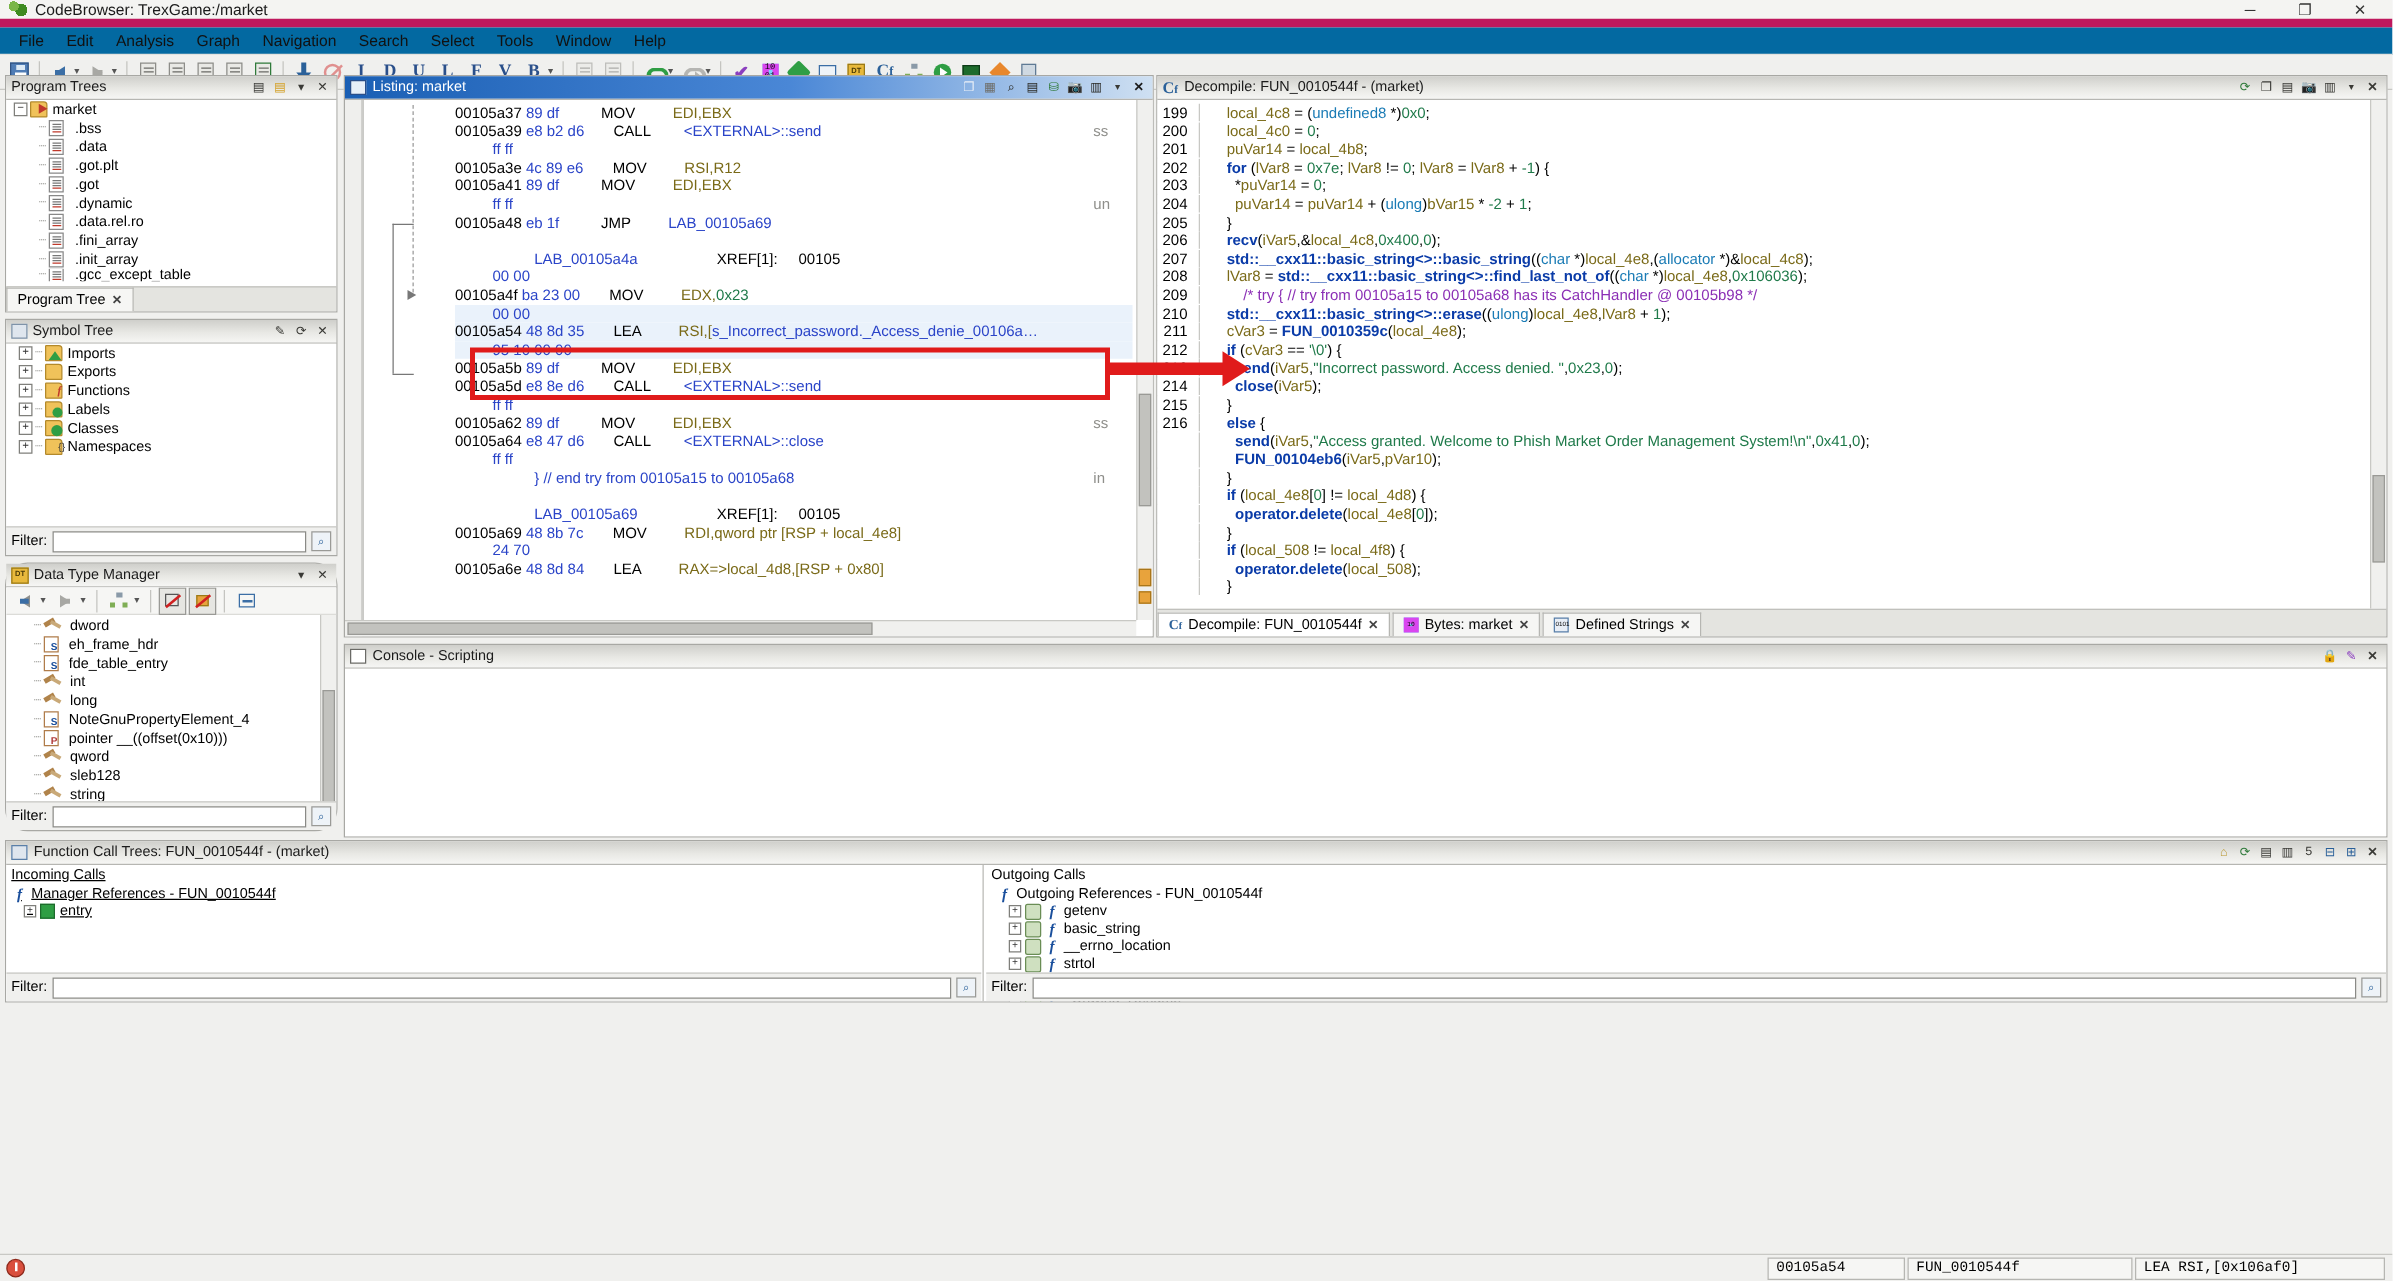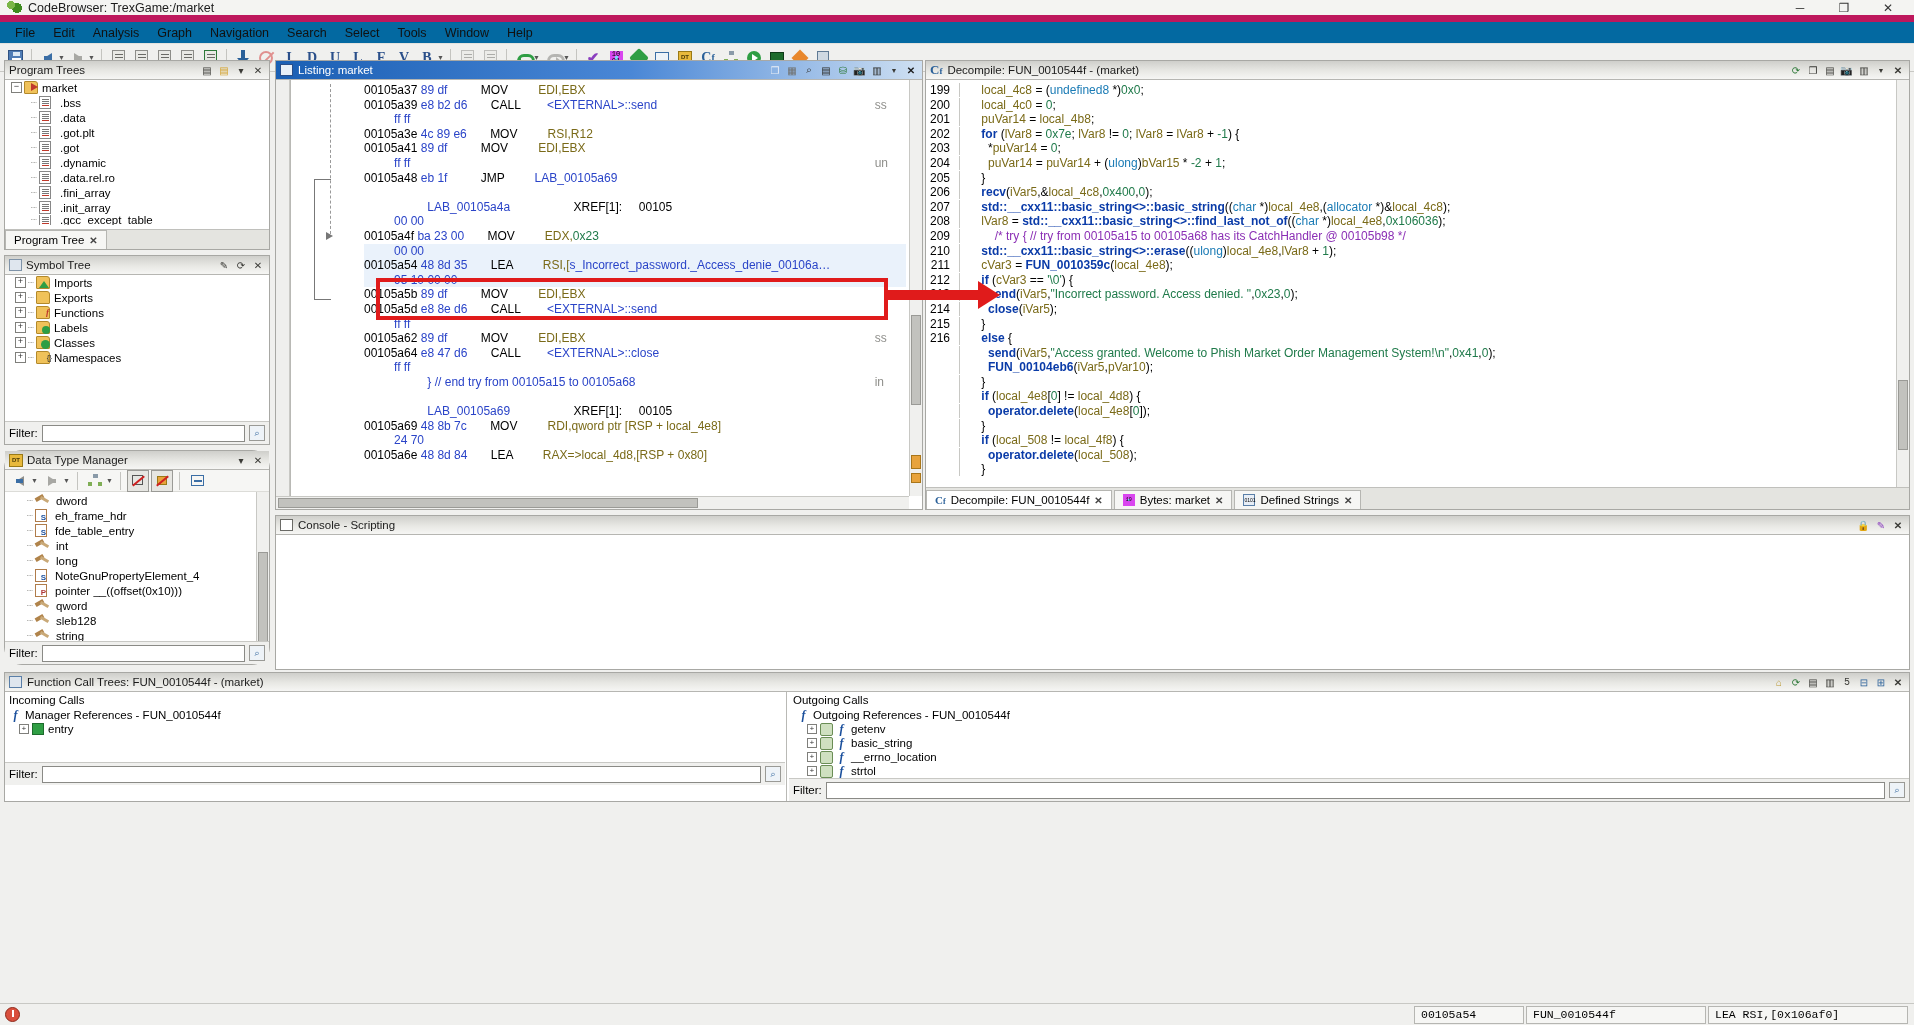--- a/index.html
+++ b/index.html
@@ -757,21 +757,21 @@
         <span class="pt-ic">▤</span>
         <span class="pt-ic">▥</span>
         <span class="pt-ic" style="font-family:'Liberation Mono',monospace;">5</span>
         <span class="pt-ic" style="color:#2a6099">⊟</span>
         <span class="pt-ic" style="color:#2a6099">⊞</span>
         <span class="pt-ic" style="font-weight:bold;">✕</span>
       </span>
     </div>
     <div class="pbody">
 
-      <div style="position:absolute;left:0;top:0;width:780px;bottom:16px;">
+      <div style="position:absolute;left:0;top:0;width:780px;bottom:0;text-decoration:underline;">
         <div class="ct-col-title">Incoming Calls</div>
         <div class="ct-row" style="padding-left:4px;">
           <span class="ficon">f</span>
           <span>Manager References - FUN_0010544f</span>
         </div>
         <div class="ct-row" style="padding-left:14px;">
           <span class="plusbox">+</span>
           <span class="greenbox"></span>
           <span>entry</span>
         </div>

